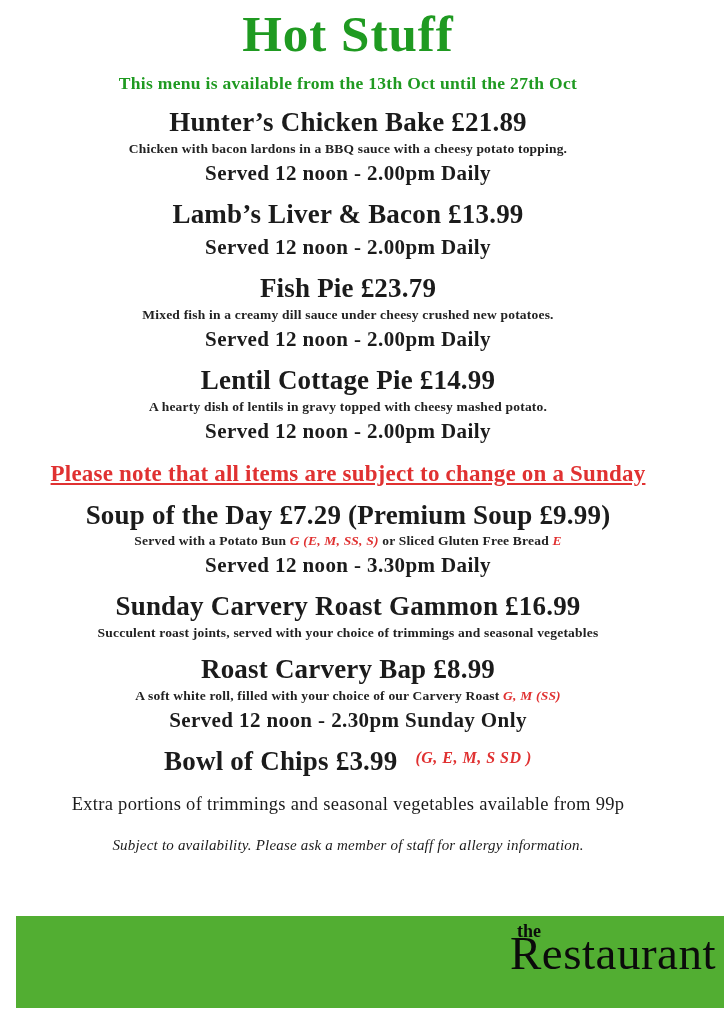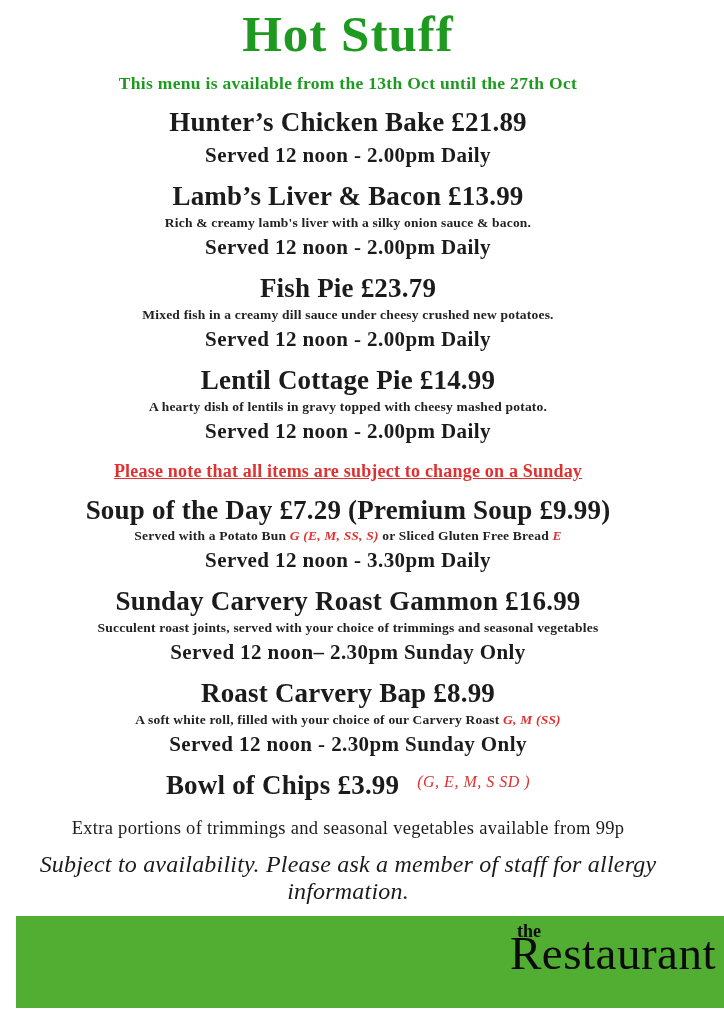--- a/index.html
+++ b/index.html
@@ -58,44 +58,44 @@
     font-size: 21px;
     letter-spacing: 0.4px;
     font-weight: bold;
   }
   .allergen {
     color: var(--red, #e03131);
     font-style: italic;
   }
   .chips-allergen {
     font-size: 16px;
-    font-weight: 400;
+    font-weight: 700;
     margin-left: 18px;
     position: relative;
     top: -7px;
     letter-spacing: 0.5px;
   }
   .notice {
     margin-top: 17px;
     margin-bottom: 4px;
-    font-size: 18px;
+    font-size: 23px;
     font-weight: 600;
     color: var(--red, #e03131);
     text-decoration: underline;
     letter-spacing: 0.2px;
   }
   .extra-note {
     margin-top: 16px;
     font-size: 18.5px;
     letter-spacing: 0.3px;
     text-align: center;
   }
   .availability-note {
-    margin-top: 12px;
-    font-size: 24px;
+    margin-top: 22px;
+    font-size: 15px;
     font-style: italic;
     letter-spacing: 0.2px;
   }
   
   .band {
     position: absolute;
     top: 916px;
     left: 16px;
     width: 698px;
     height: 92px;
@@ -130,25 +130,25 @@
 <div class="page">
 
   <header>
     <h1 class="title">Hot Stuff</h1>
     <div class="subtitle">This menu is available from the 13th Oct until the 27th Oct</div>
   </header>
 
   <main>
       <div class="menu-item">
         <div class="item-name"><span>Hunter’s Chicken Bake £21.89</span></div>
+        <div class="item-desc"><span>Chicken with bacon lardons in a BBQ sauce with a cheesy potato topping.</span></div>
         <div class="item-served">Served 12 noon - 2.00pm Daily</div>
       </div>
       <div class="menu-item">
         <div class="item-name"><span>Lamb’s Liver &amp; Bacon £13.99</span></div>
-        <div class="item-desc"><span>Rich &amp; creamy lamb's liver with a silky onion sauce &amp; bacon.</span></div>
         <div class="item-served">Served 12 noon - 2.00pm Daily</div>
       </div>
       <div class="menu-item">
         <div class="item-name"><span>Fish Pie £23.79</span></div>
         <div class="item-desc"><span>Mixed fish in a creamy dill sauce under cheesy crushed new potatoes.</span></div>
         <div class="item-served">Served 12 noon - 2.00pm Daily</div>
       </div>
       <div class="menu-item">
         <div class="item-name"><span>Lentil Cottage Pie £14.99</span></div>
         <div class="item-desc"><span>A hearty dish of lentils in gravy topped with cheesy mashed potato.</span></div>
@@ -156,21 +156,20 @@
       </div>
       <div class="notice">Please note that all items are subject to change on a Sunday</div>
       <div class="menu-item">
         <div class="item-name"><span>Soup of the Day £7.29 (Premium Soup £9.99)</span></div>
         <div class="item-desc"><span>Served with a Potato Bun </span><span class="allergen">G (E, M, SS, S)</span><span> or Sliced Gluten Free Bread </span><span class="allergen">E</span></div>
         <div class="item-served">Served 12 noon - 3.30pm Daily</div>
       </div>
       <div class="menu-item">
         <div class="item-name"><span>Sunday Carvery Roast Gammon £16.99</span></div>
         <div class="item-desc"><span>Succulent roast joints, served with your choice of trimmings and seasonal vegetables</span></div>
-        <div class="item-served">Served 12 noon– 2.30pm Sunday Only</div>
       </div>
       <div class="menu-item">
         <div class="item-name"><span>Roast Carvery Bap £8.99</span></div>
         <div class="item-desc"><span>A soft white roll, filled with your choice of our Carvery Roast </span><span class="allergen">G, M (SS)</span></div>
         <div class="item-served">Served 12 noon - 2.30pm Sunday Only</div>
       </div>
       <div class="menu-item">
         <div class="item-name"><span>Bowl of Chips £3.99</span><span class="allergen chips-allergen">(G, E, M, S SD )</span></div>
       </div>
     </main>

